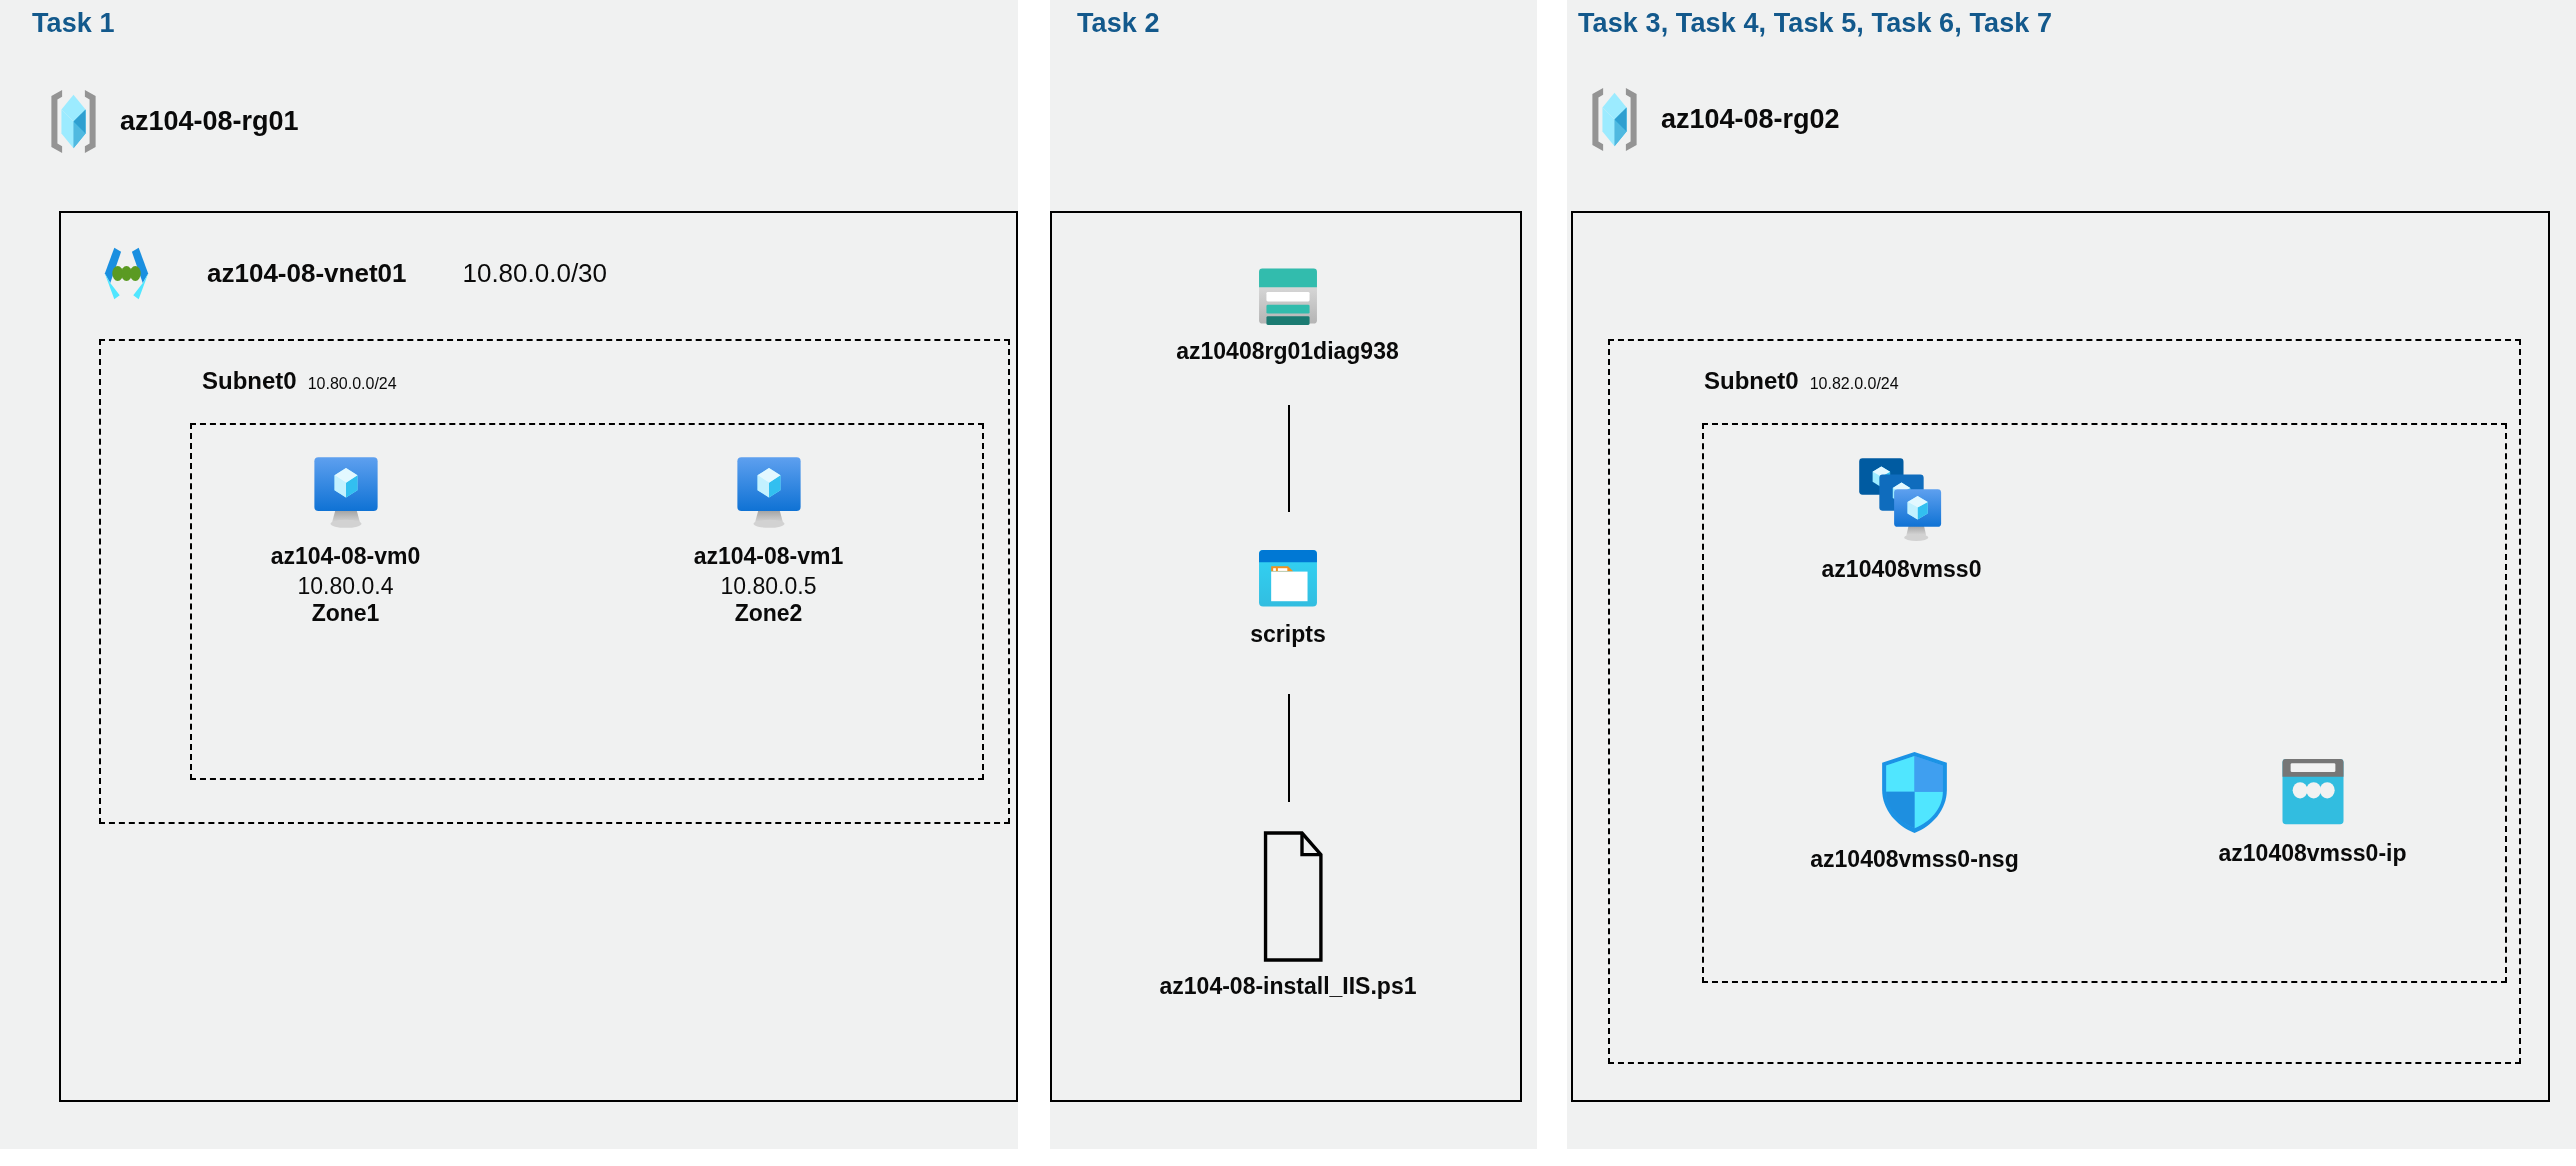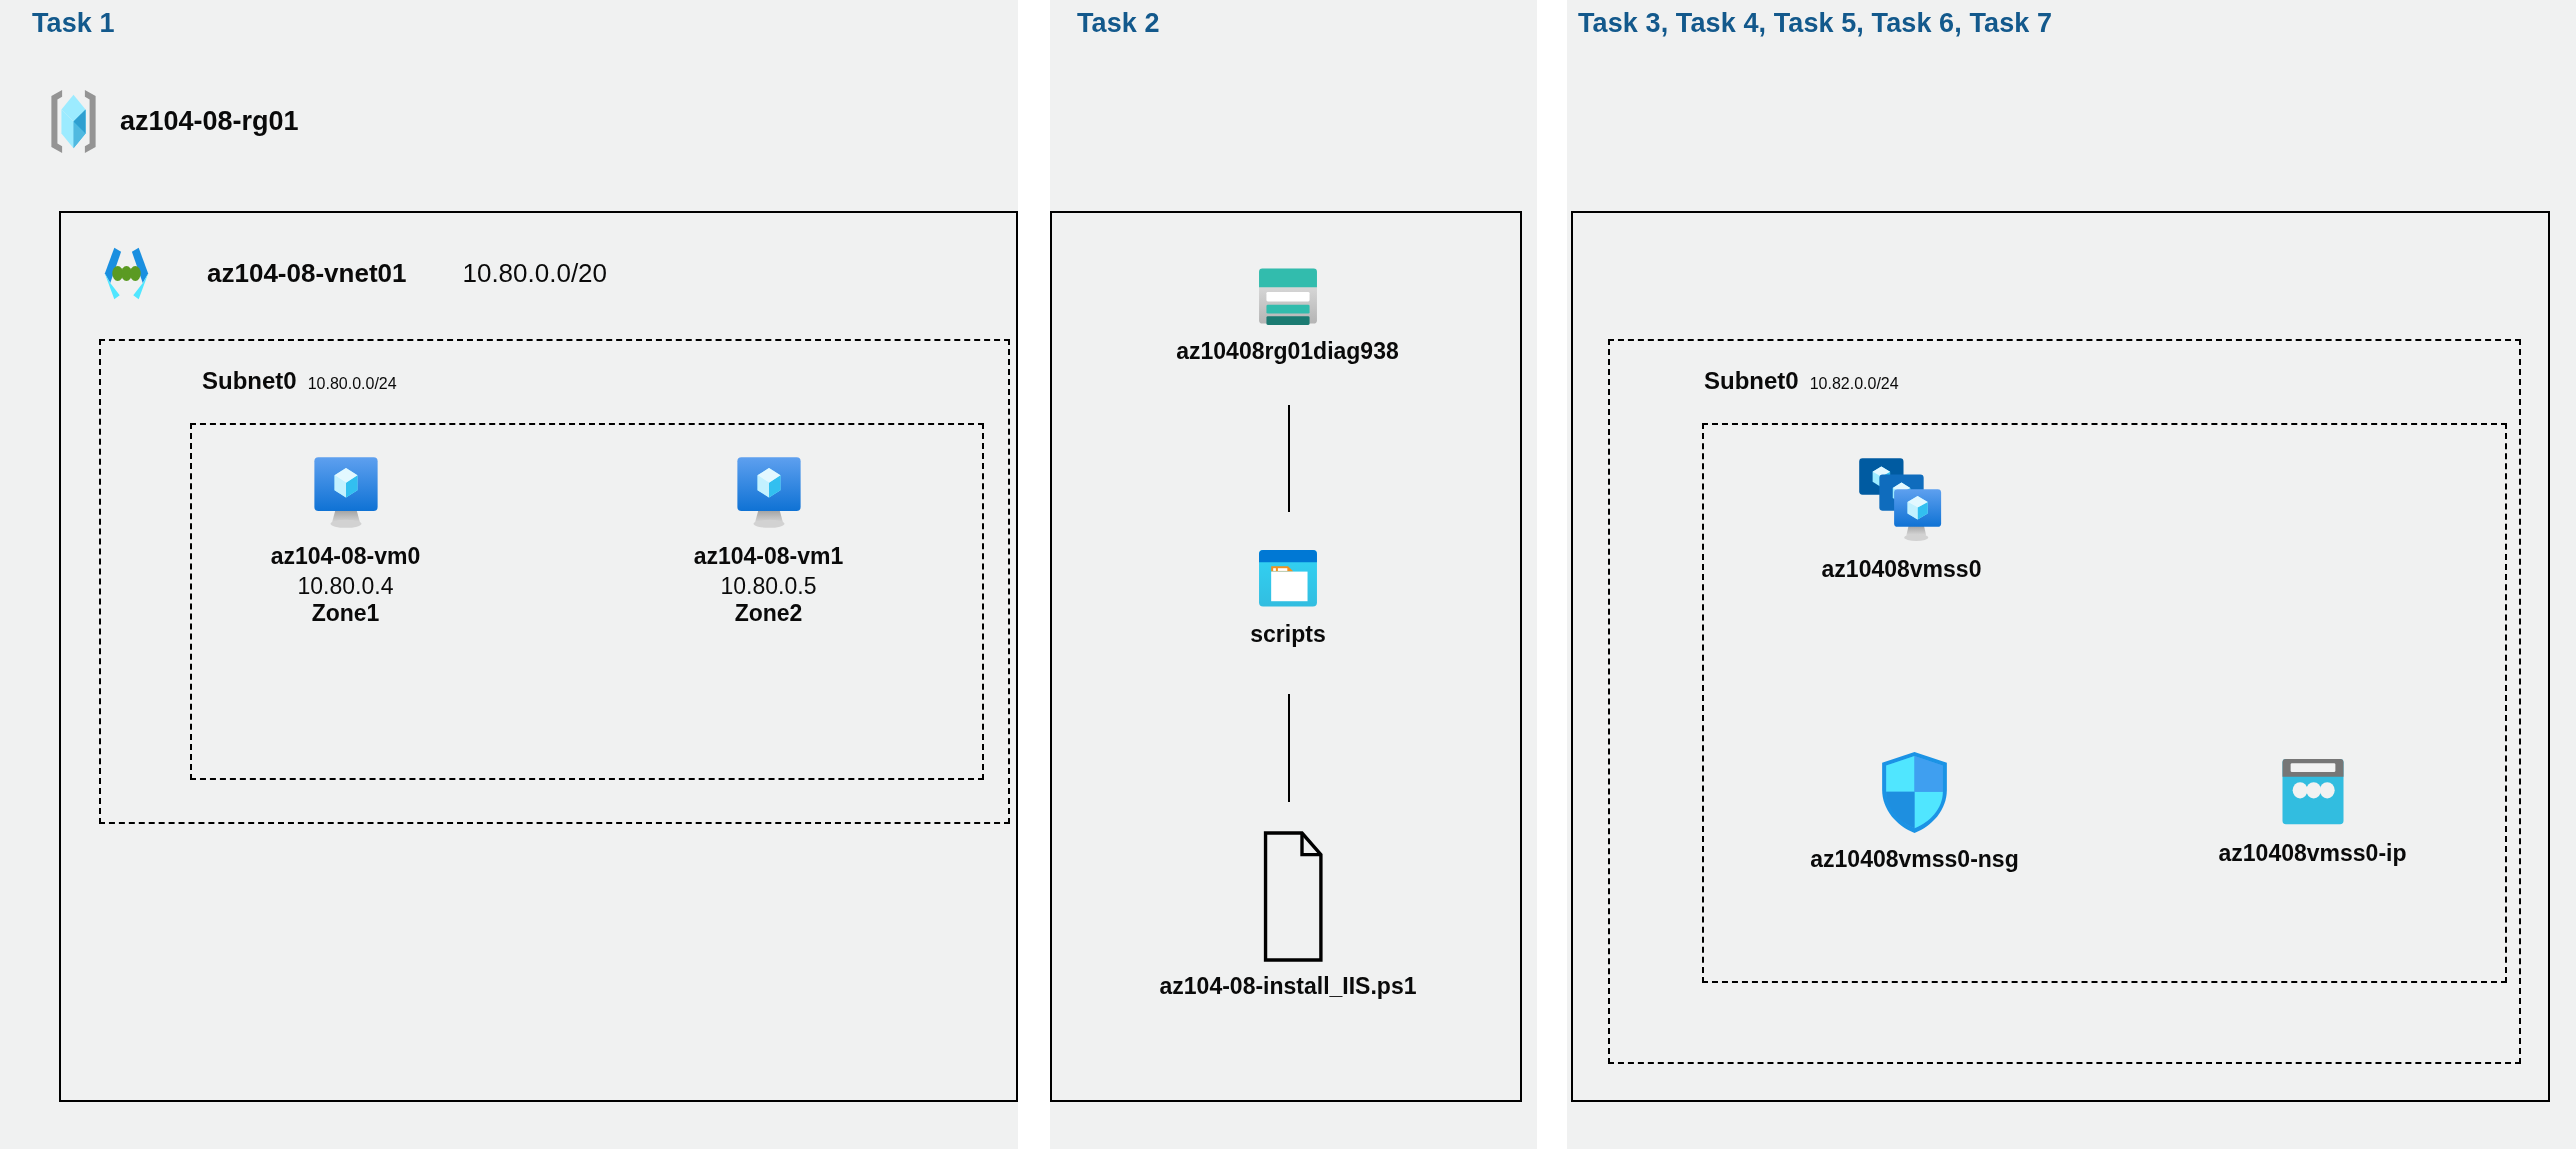--- a/index.html
+++ b/index.html
@@ -65,21 +65,21 @@
         <path d="M30 10 L16 48 L24 62 L40 16 Z" fill="#1a8fe0"></path>
         <path d="M24 62 L16 48 L30 86 L38 80 Z" fill="#50e6ff"></path>
         <path d="M66 10 L80 48 L72 62 L56 16 Z" fill="#1a8fe0"></path>
         <path d="M72 62 L80 48 L66 86 L58 80 Z" fill="#50e6ff"></path>
         <ellipse cx="35" cy="48" rx="8" ry="11" fill="#5b9a22"></ellipse>
         <ellipse cx="48" cy="48" rx="8" ry="11" fill="#5b9a22"></ellipse>
         <ellipse cx="61" cy="48" rx="8" ry="11" fill="#5b9a22"></ellipse>
       </svg>
     </span>
     <span class="vnet-name" style="margin-right: 8px;">az104-08-vnet01</span>
-    <span class="vnet-cidr">10.80.0.0/20</span>
+    <span class="vnet-cidr">10.80.0.0/30</span>
   </div>
 
   <div class="subnet-box" style="left:99px;top:339px;width:911px;height:485px;"></div>
 
   <div class="subnet-head" style="left:202px;top:367px;">
     <span class="subnet-name" style="margin-right: 8px;">Subnet0</span>
     <span class="subnet-cidr">10.80.0.0/24</span>
   </div>
 
   <div class="inner-box" style="left:190px;top:423px;width:794px;height:357px;"></div>
@@ -194,20 +194,34 @@
         <path d="M80 6 L80 38 L108 38" fill="none" stroke="#000000" stroke-width="5"></path>
       </svg>
     </span>
     <span class="node-label">az104-08-install_IIS.ps1</span>
   </div>
 
   <div class="panel" style="left:1567px;top:0px;width:1009px;height:1149px;"></div>
 
   <div class="task-title" style="left:1578px;top:8px;">Task 3, Task 4, Task 5, Task 6, Task 7</div>
 
+  <div class="rg-group" style="left:1588px;top:86px;">
+    <span>
+      <svg width="53" height="67" viewBox="0 0 78 100">
+        <path d="M22 3 L6 12 L6 88 L22 97 L22 87 L15 83 L15 17 L22 13 Z" fill="#949494"></path>
+        <path d="M56 3 L72 12 L72 88 L56 97 L56 87 L63 83 L63 17 L56 13 Z" fill="#949494"></path>
+        <polygon points="39,10 57,32 39,50 21,32" fill="#9cebff"></polygon>
+        <polygon points="39,50 57,32 57,68 39,90" fill="#32bff0"></polygon>
+        <polygon points="39,50 21,32 21,68 39,90" fill="#9cebff"></polygon>
+        <polygon points="39,50 57,68 39,90" fill="#50b9e0"></polygon>
+        <polygon points="39,50 57,32 57,68" fill="#2f9fd0"></polygon>
+      </svg>
+    </span>
+    <span class="rg-label">az104-08-rg02</span>
+  </div>
 
   <div class="vnet-box" style="left:1571px;top:211px;width:979px;height:891px;"></div>
 
 
   <div class="subnet-box" style="left:1608px;top:339px;width:913px;height:725px;"></div>
 
   <div class="subnet-head" style="left:1704px;top:367px;">
     <span class="subnet-name" style="margin-right: 8px;">Subnet0</span>
     <span class="subnet-cidr">10.82.0.0/24</span>
   </div>

